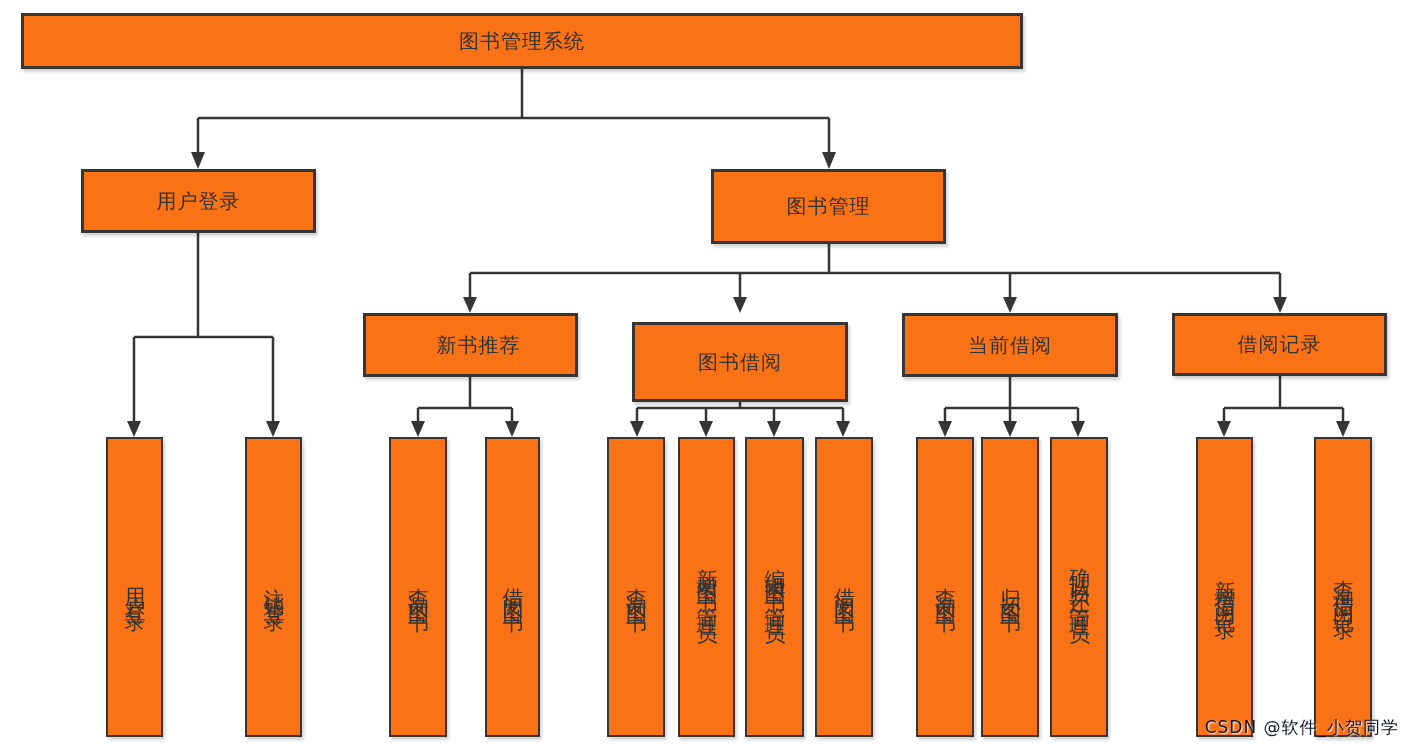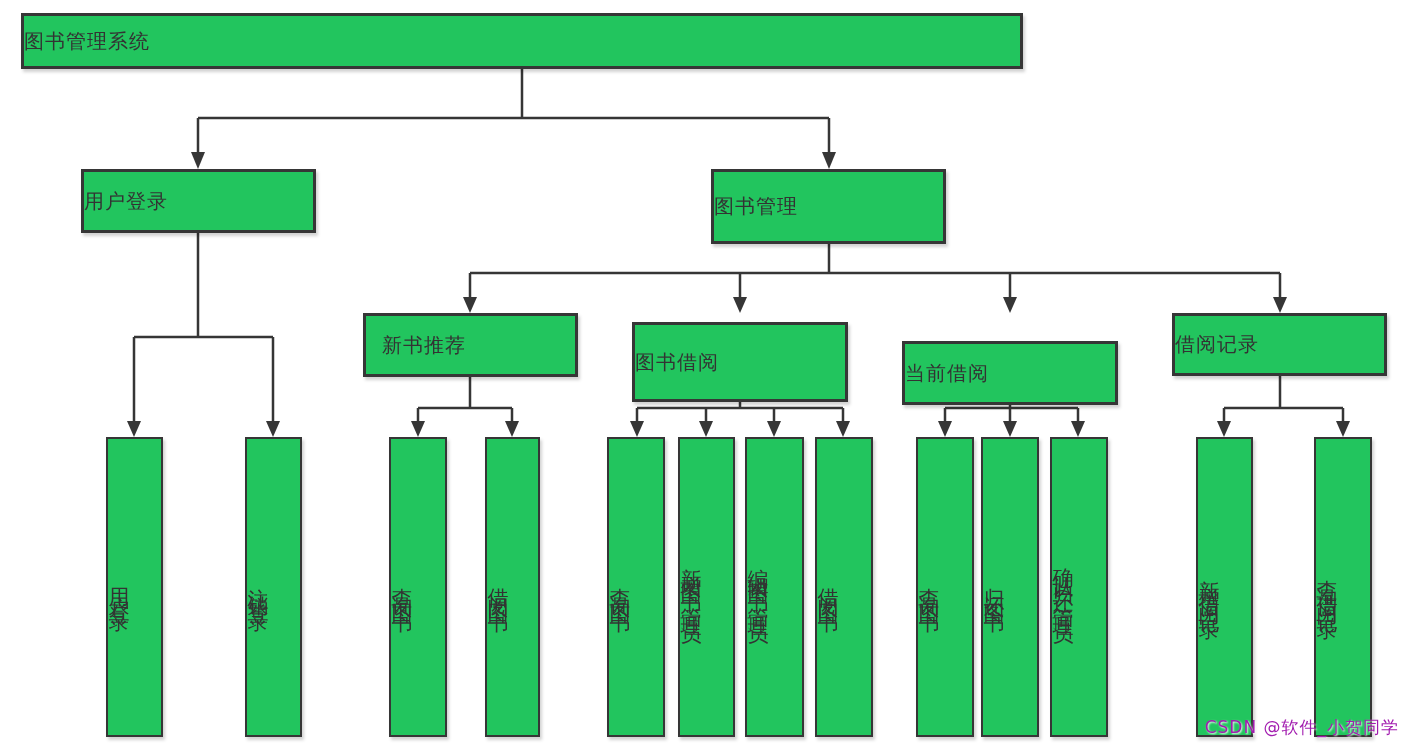--- a/index.html
+++ b/index.html
@@ -3,42 +3,42 @@
 <meta charset="utf-8">
 <style>
   html,body { margin:0; padding:0; background:#fff; }
   .stage {
     position:relative; width:1405px; height:747px; background:#ffffff;
     font-family:"DejaVu Sans","Liberation Sans",sans-serif; color:#333333;
     overflow:hidden;
   }
   svg.connectors { position:absolute; left:0; top:0; width:1405px; height:747px; }
   .box {
-    position:absolute; box-sizing:border-box; background:#22c55e;
-    border:3px solid #363636; display:flex; align-items:center; justify-content:flex-start;
+    position:absolute; box-sizing:border-box; background:#f97316;
+    border:3px solid #363636; display:flex; align-items:center; justify-content:center;
     box-shadow:2px 3px 3px rgba(0,0,0,0.18);
   }
   .h-label { font-size:20px; letter-spacing:1px; white-space:nowrap; }
   .leaf { border-width:2.5px; }
   .v-label {
     writing-mode:vertical-rl; text-orientation:mixed;
     font-size:21px; line-height:1; letter-spacing:8px; white-space:nowrap;
   }
   .watermark {
     position:absolute; right:6px; bottom:8px;
-    font-size:17px; color:#a21caf; letter-spacing:1px;
+    font-size:17px; color:#0f172a; letter-spacing:1px;
     text-shadow:1px 1px 2px #ffffff; white-space:nowrap;
   }
   
   #n-root           { left:21px;   top:13px;  width:1002px; height:56px; }
   #n-user-login     { left:81px;   top:169px; width:235px;  height:64px; }
   #n-book-mgmt      { left:711px;  top:169px; width:235px;  height:75px; }
   #n-new-book-rec   { left:363px;  top:313px; width:215px;  height:64px;padding-left:16px; }
   #n-book-borrow    { left:632px;  top:322px; width:216px;  height:80px; }
-  #n-current-borrow { left:902px;  top:313px; width:216px;  height:64px;margin-top:28px; }
+  #n-current-borrow { left:902px;  top:313px; width:216px;  height:64px; }
   #n-borrow-records { left:1172px; top:313px; width:215px;  height:63px; }
   .leaf { top:437px; height:300px; }
   #l-user-login      { left:106px;  width:57px; }
   #l-logout          { left:245px;  width:57px; }
   #l-query-books-1   { left:389px;  width:58px; }
   #l-borrow-books-1  { left:485px;  width:55px; }
   #l-query-books-2   { left:607px;  width:58px; }
   #l-add-books       { left:678px;  width:57px; }
   #l-edit-books      { left:745px;  width:59px; }
   #l-borrow-books-2  { left:815px;  width:58px; }

